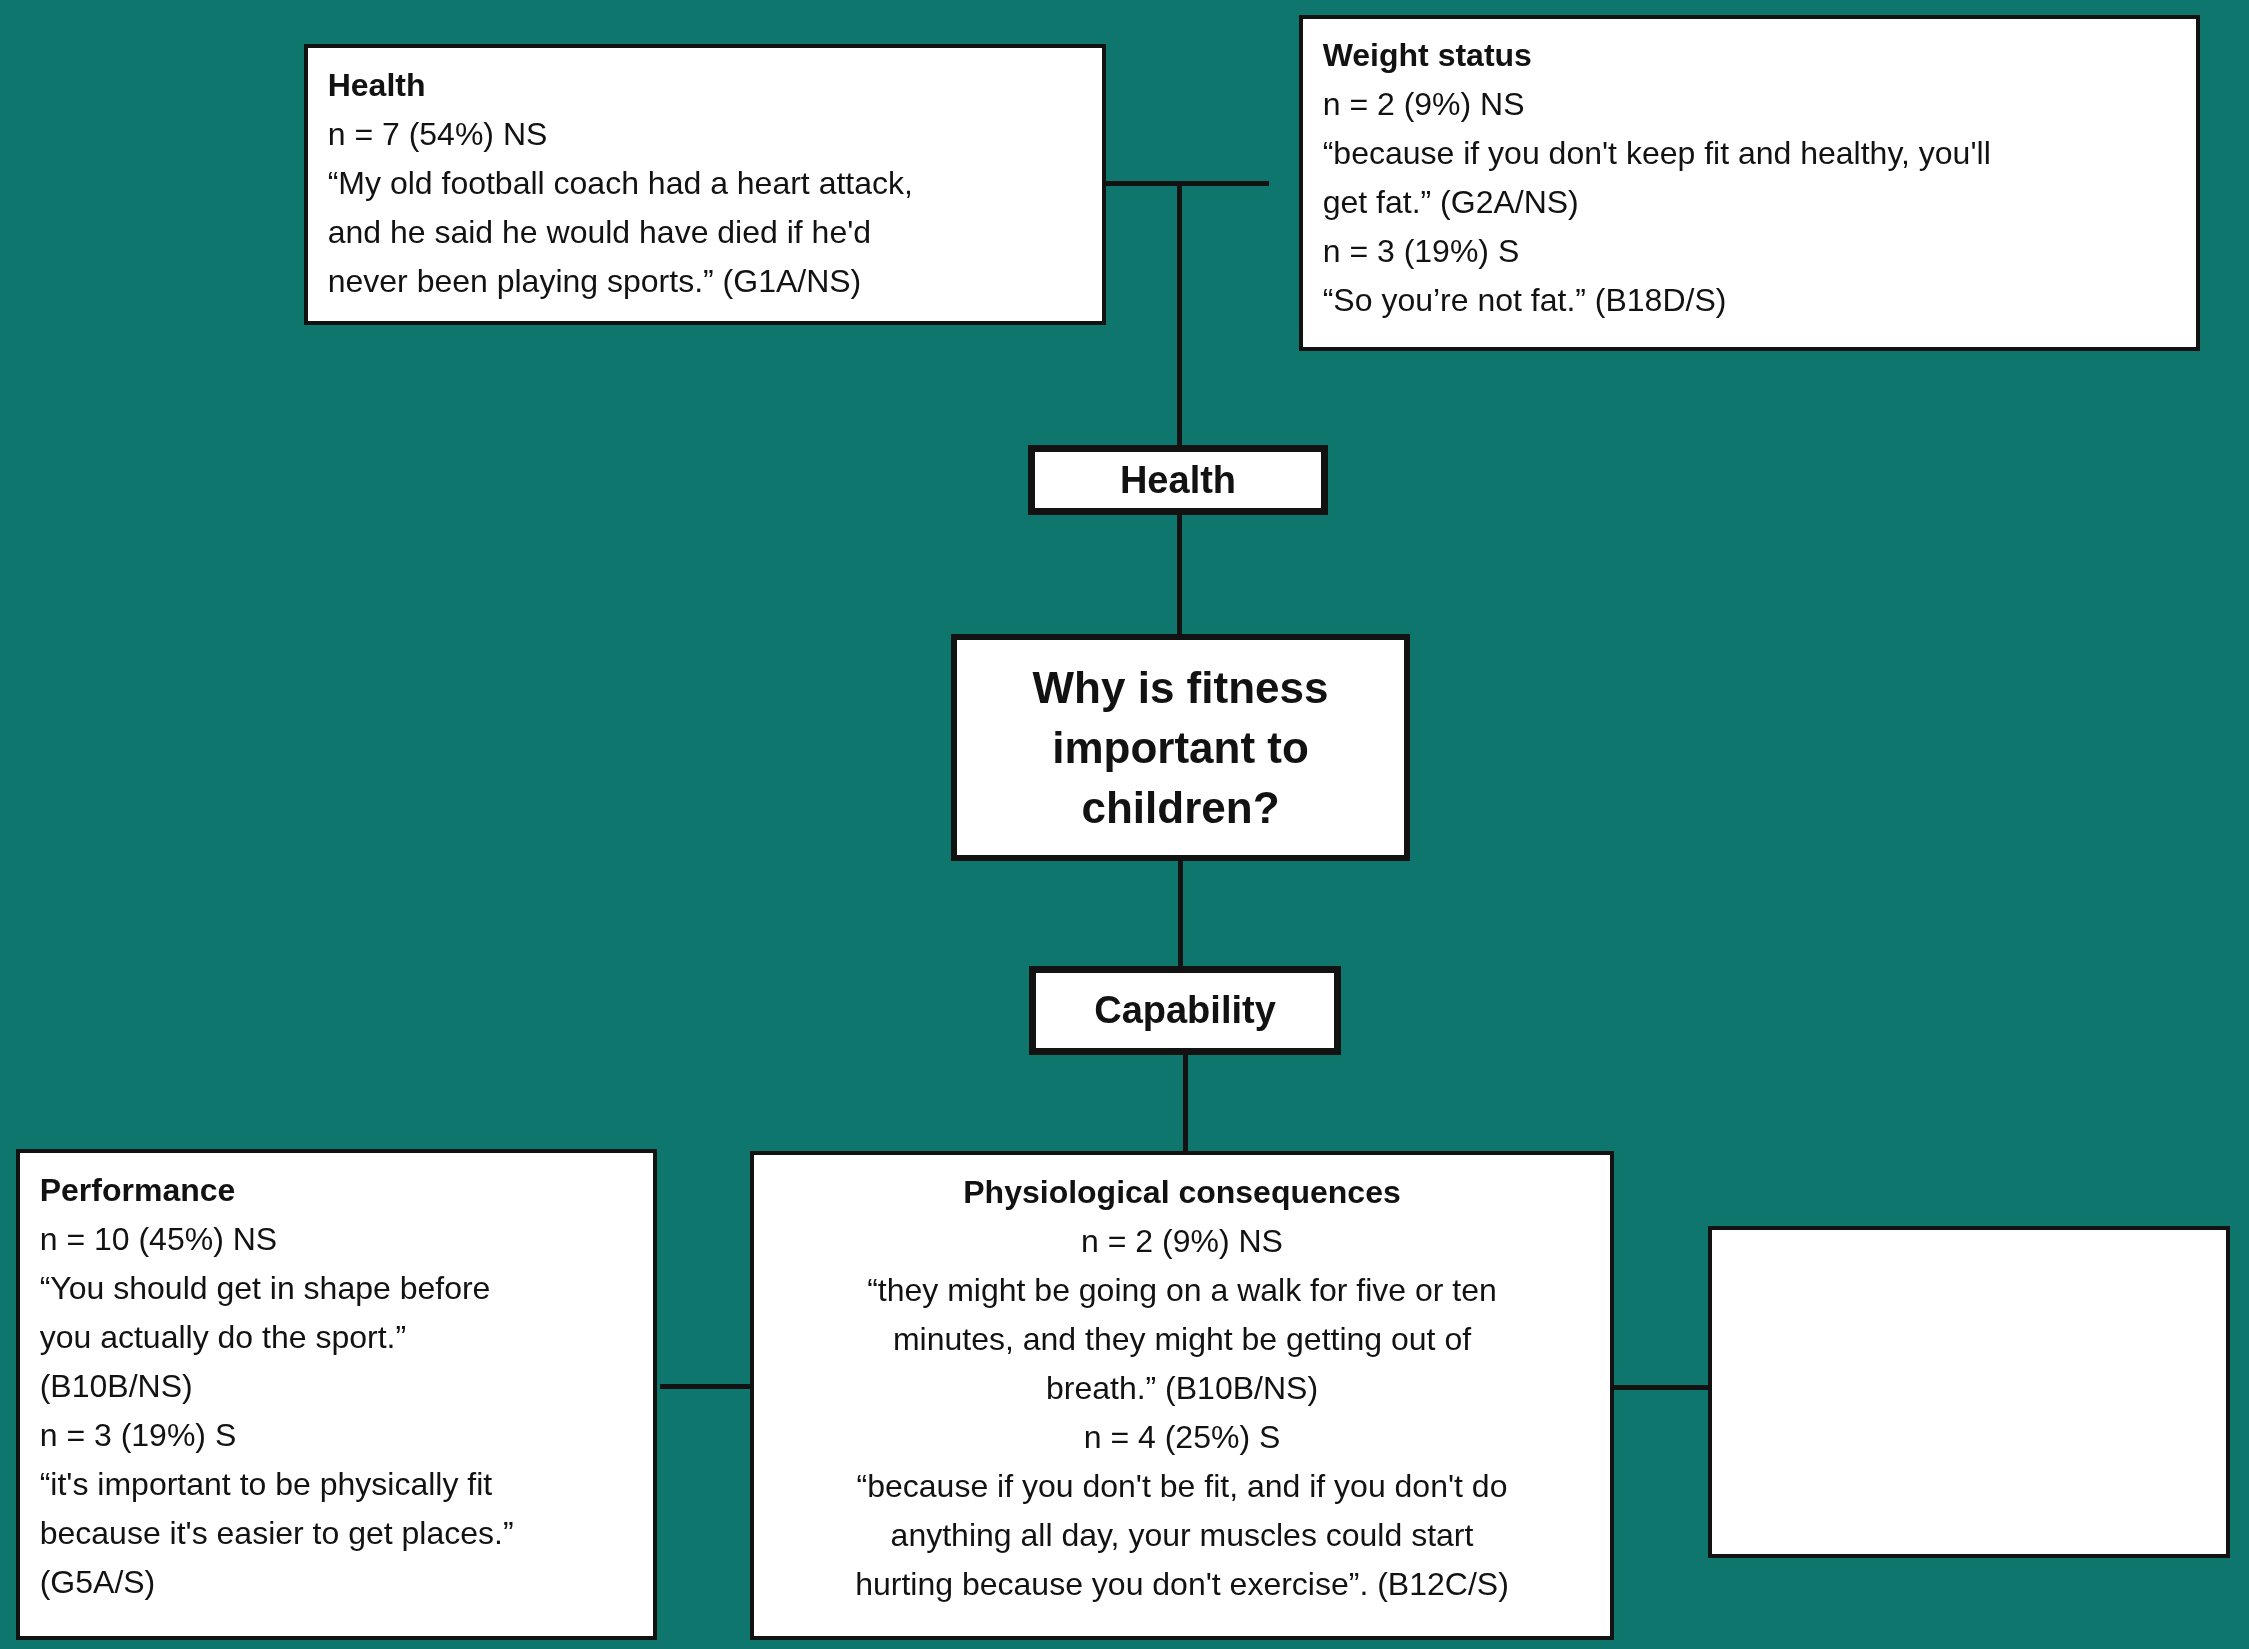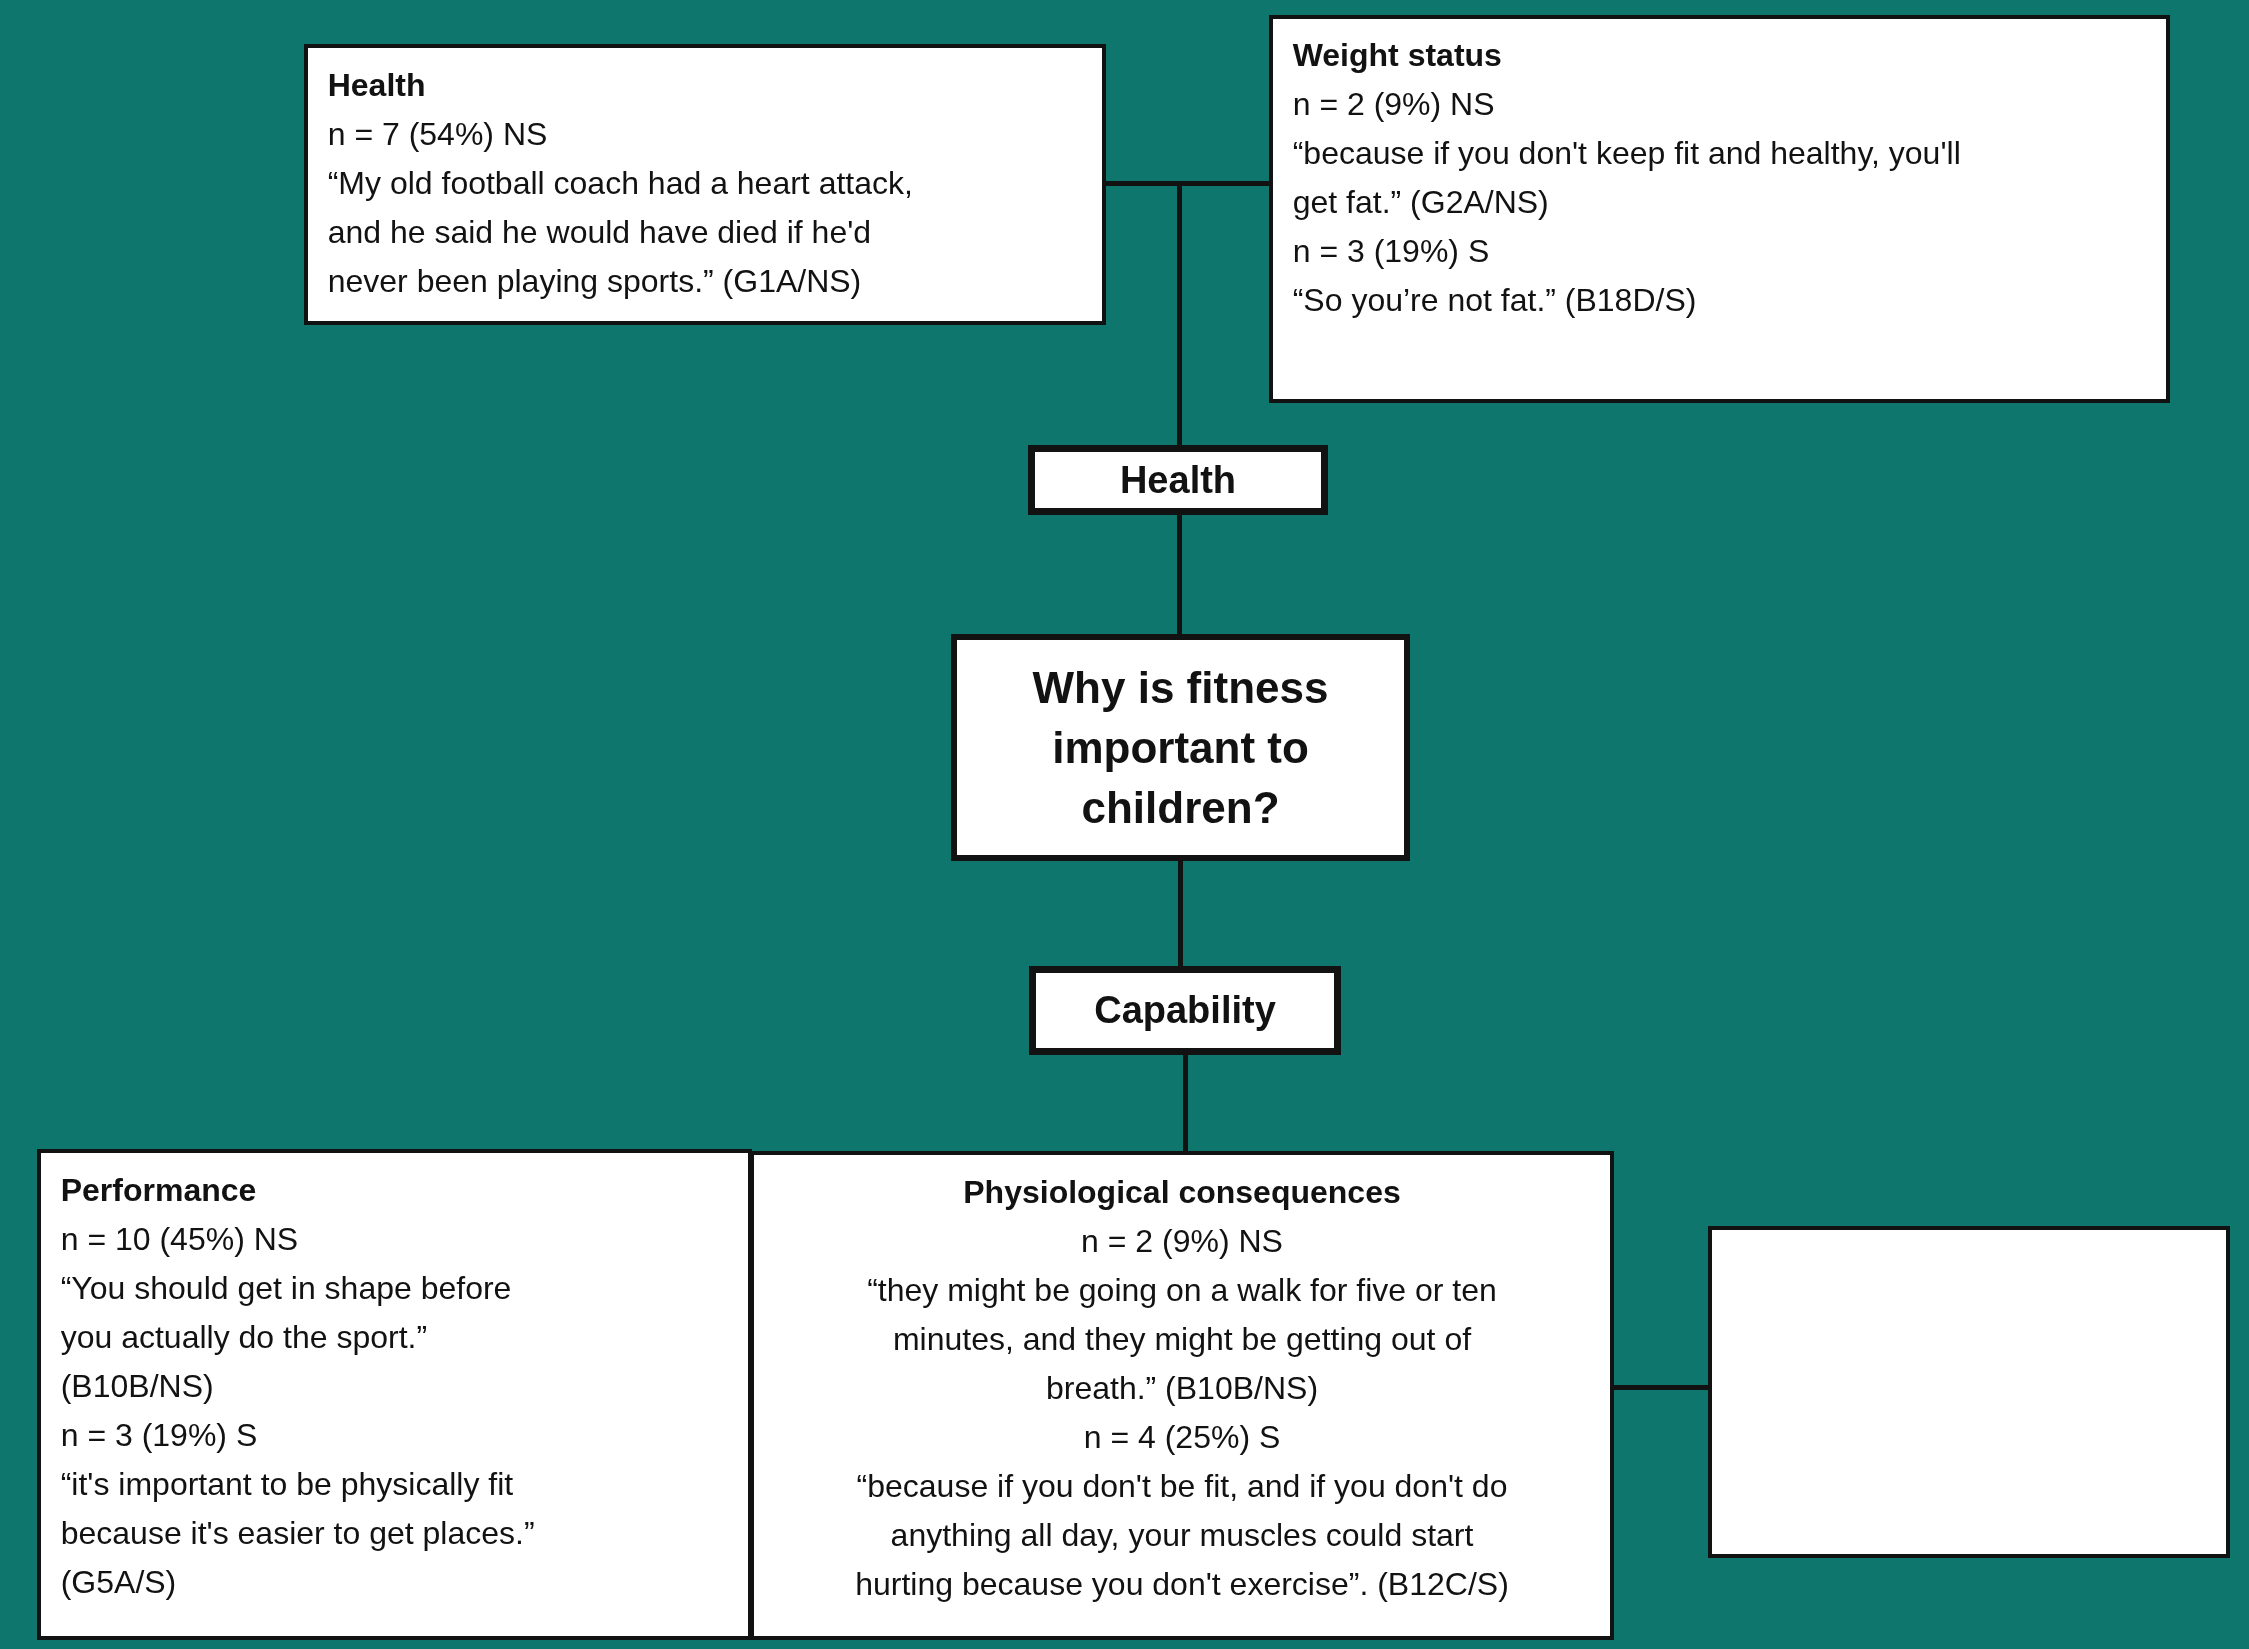--- a/index.html
+++ b/index.html
@@ -52,25 +52,25 @@
     text-align: center;
     white-space: pre-line;
   }
   .line {
     position: absolute;
     background: #121212;
   }
 
   
   #health-detail      { left: 304px;  top: 44px;   width: 802px; height: 281px; }
-  #weight-status      { left: 1269px; top: 14.8px;   width: 901px; height: 388px; }
+  #weight-status      { left: 1299px; top: 14.8px;   width: 901px; height: 336px; }
   #health-theme       { left: 1028px; top: 445px;  width: 300px;  height: 70px; }
   #question-box       { left: 951px; top: 634px;  width: 459px;  height: 227px; }
   #capability-theme   { left: 1029px; top: 966px; width: 312px;  height: 89px; }
-  #performance        { left: 37px;   top: 1149px; width: 715px;  height: 491px; }
+  #performance        { left: 16px;   top: 1149px; width: 641px;  height: 491px; }
   #physiological      { left: 750px; top: 1151px; width: 864px; height: 489px; text-align: center; }
   #future-capability  { left: 1708px; top: 1226px; width: 522px;  height: 332px; }
 
   
   #c-top-h      { left: 1101px; top: 181px;  width: 168px; height: 4.9px; }
   #c-top-v      { left: 1177px; top: 181px;  width: 4.9px;   height: 264px; }
   #c-mid-v1     { left: 1177px; top: 513px;  width: 4.9px;   height: 123px; }
   #c-mid-v2     { left: 1178px; top: 859px; width: 4.9px;   height: 107px; }
   #c-mid-v3     { left: 1183px; top: 1052px; width: 4.9px;   height: 101px; }
   #c-bot-h-left { left: 660px;  top: 1384px; width: 92px; height: 4.9px; }

